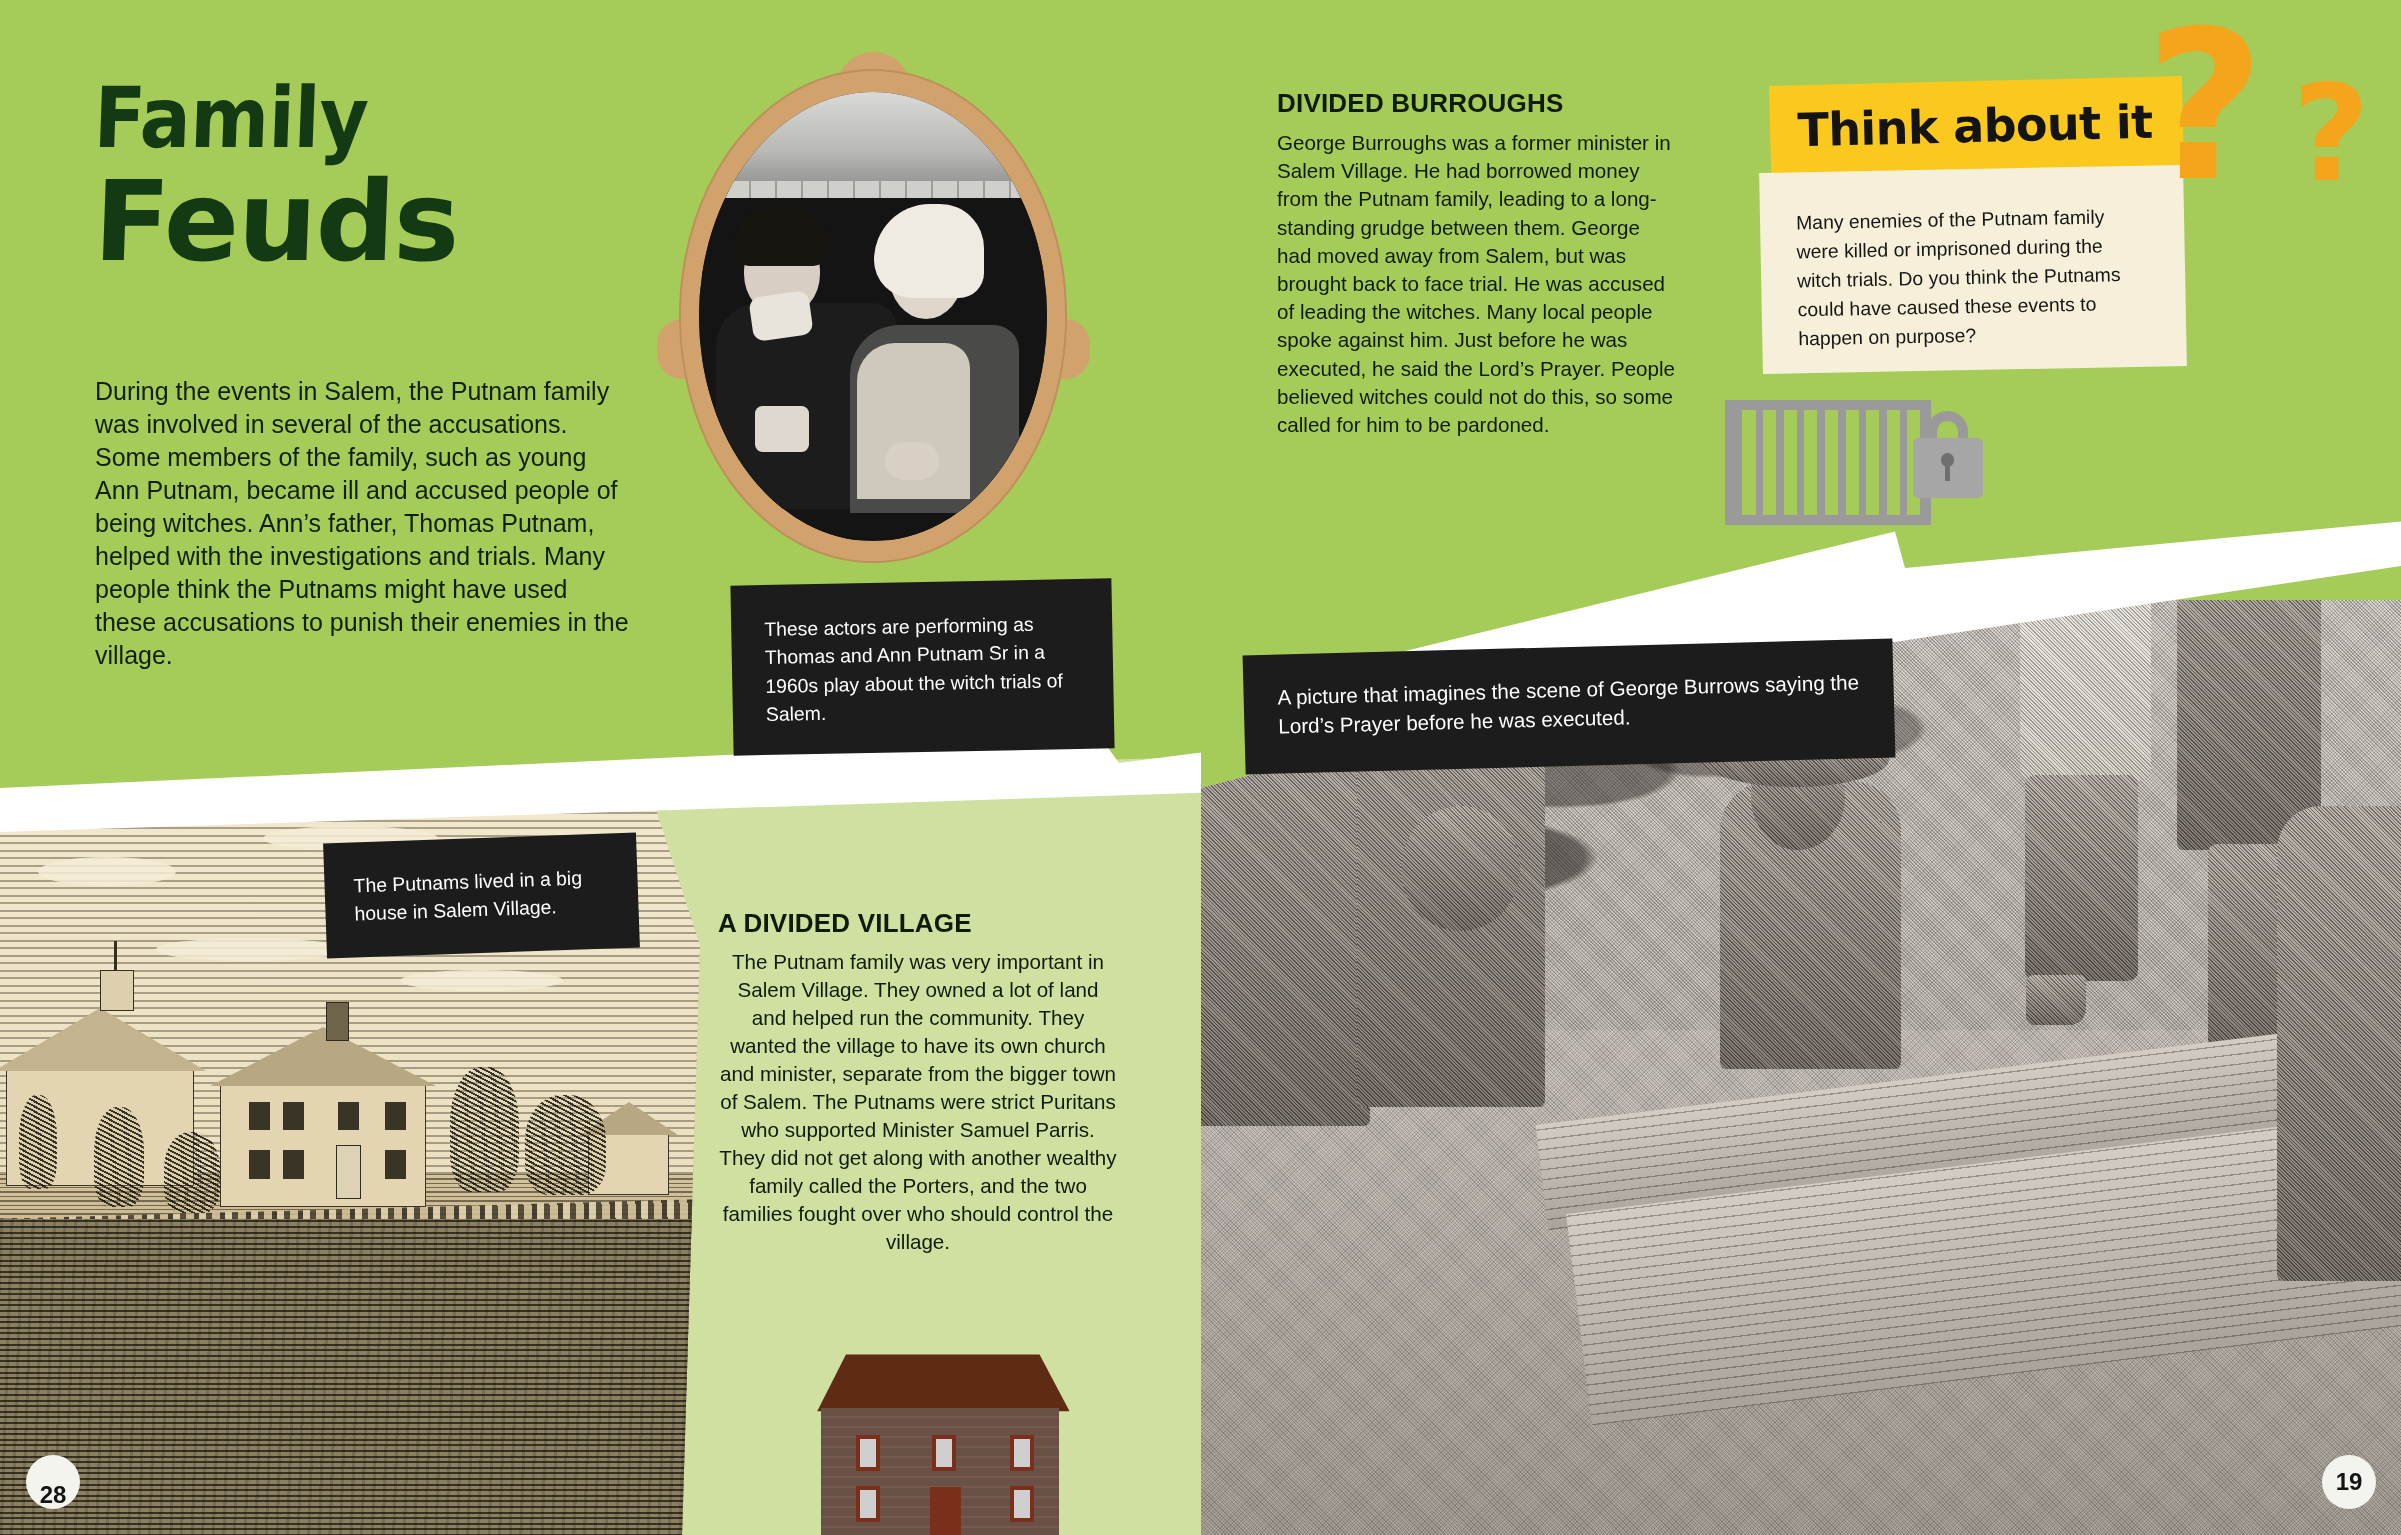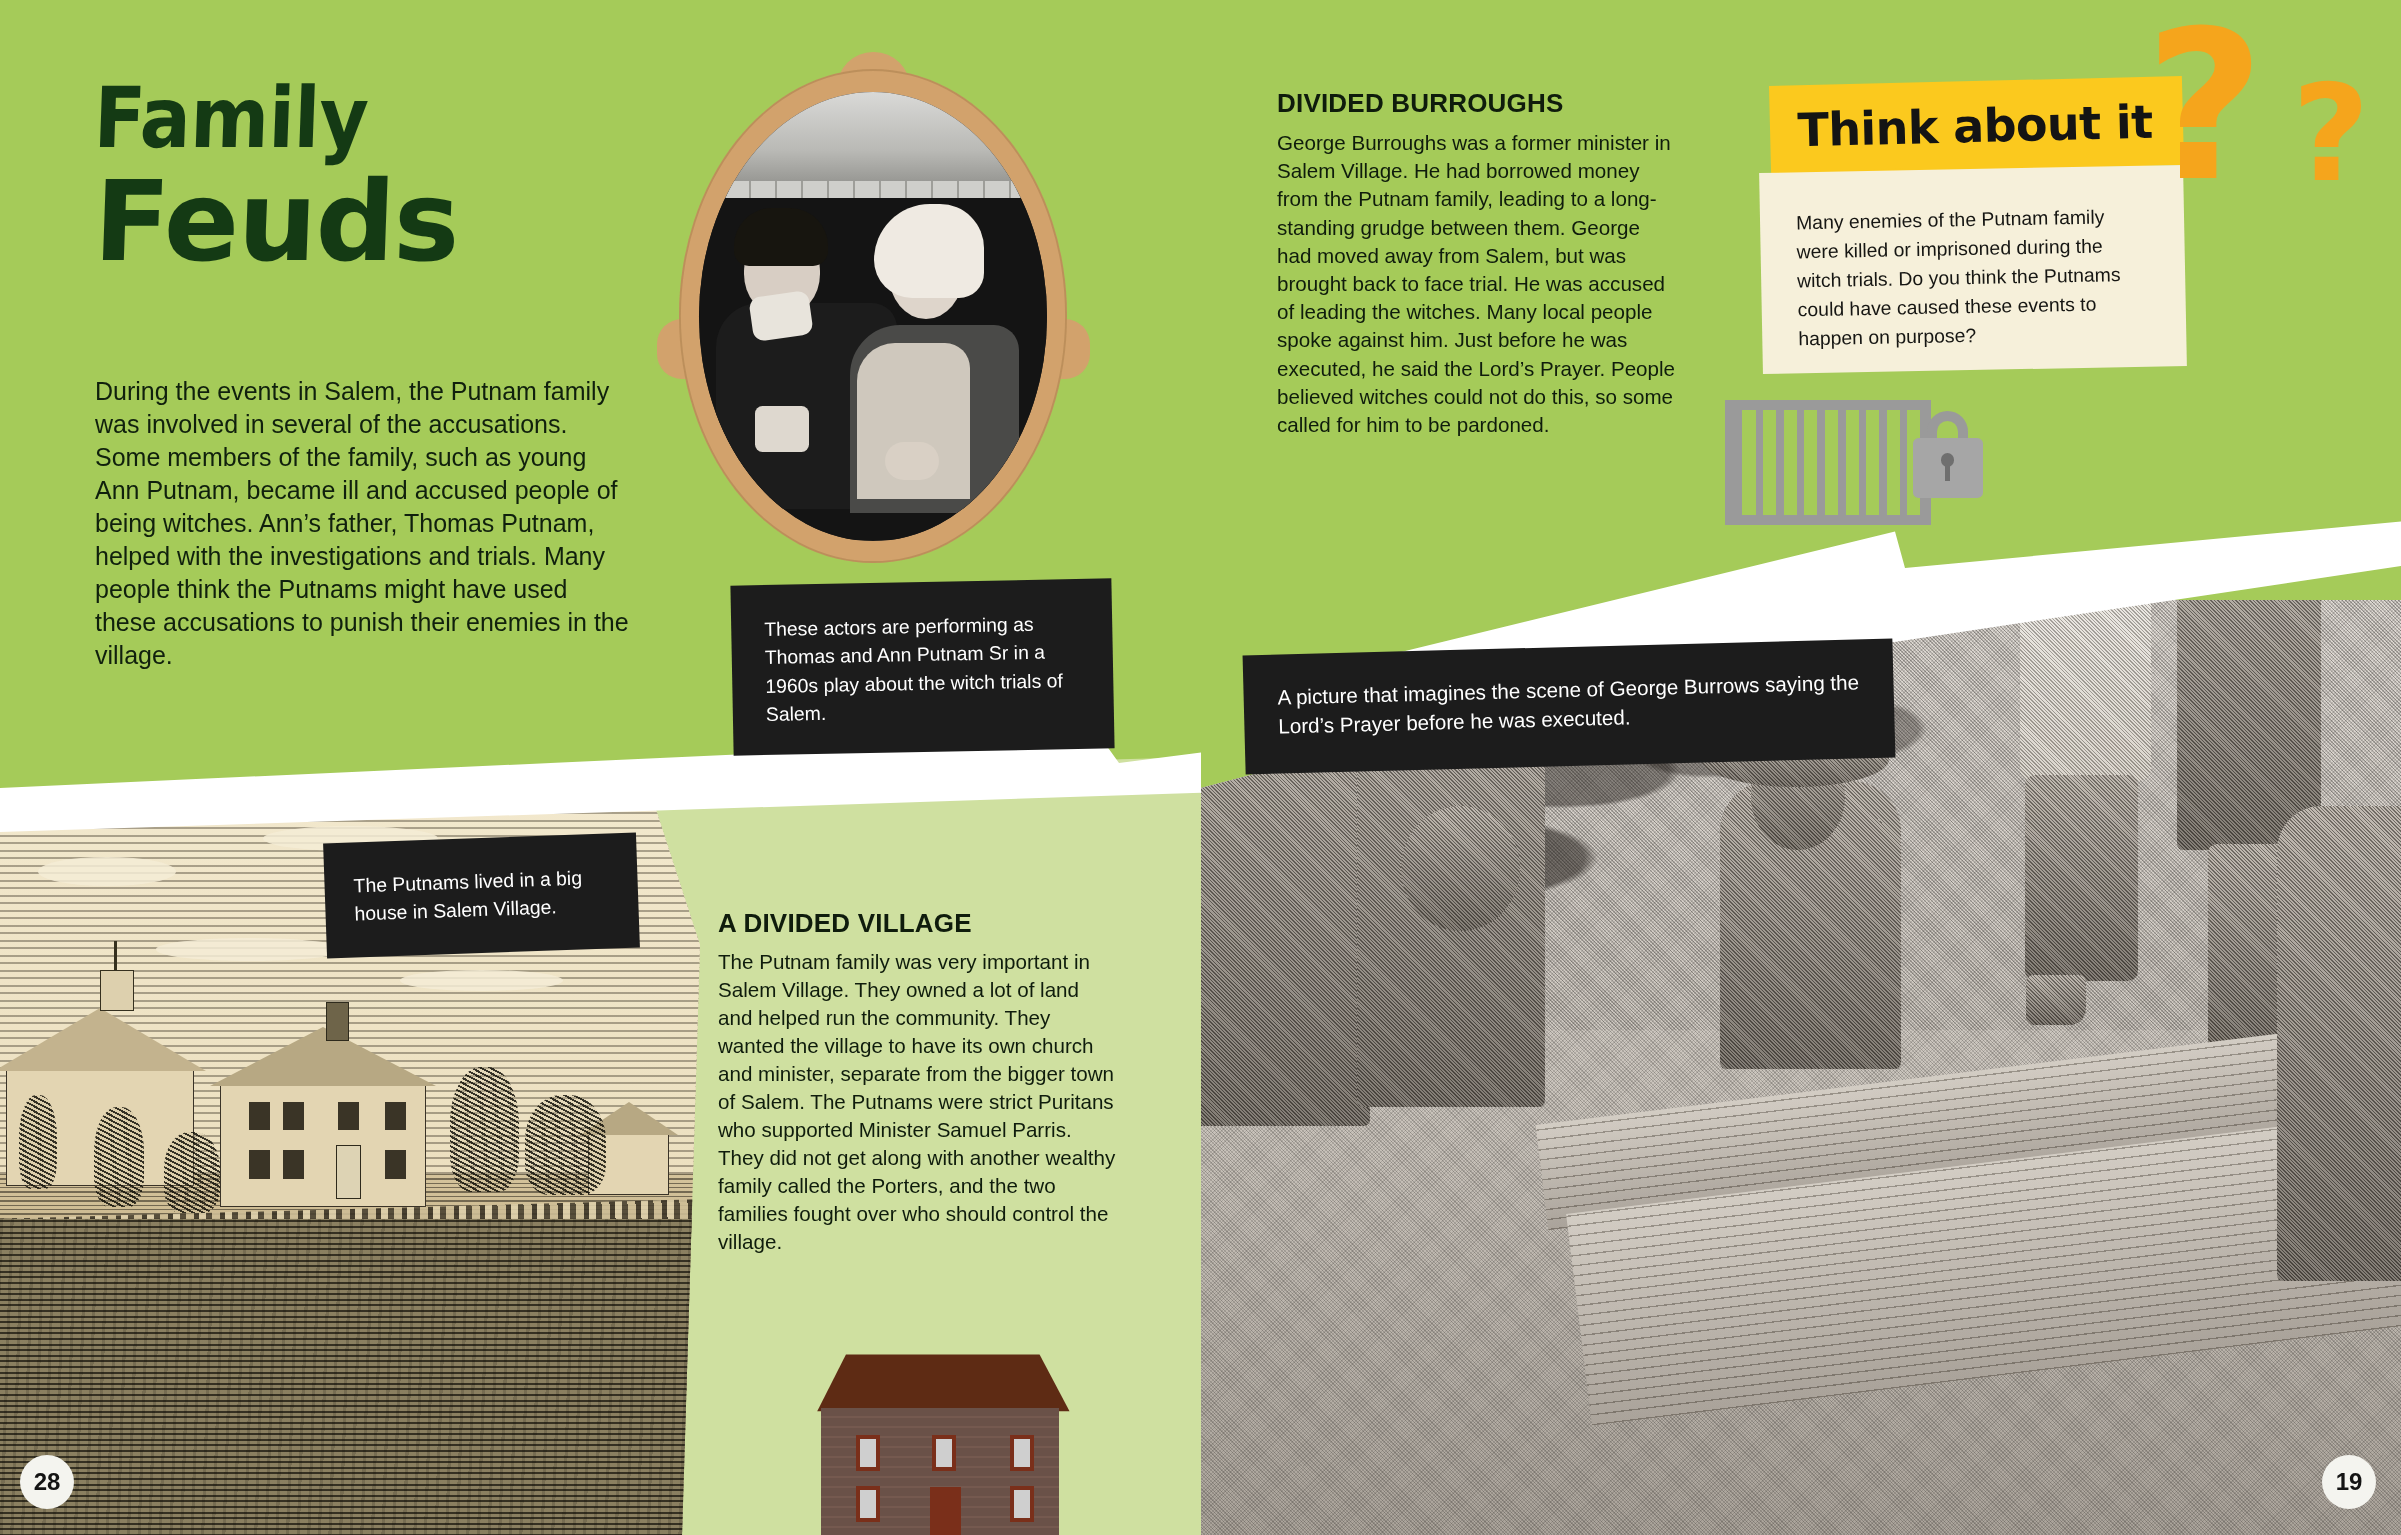--- a/index.html
+++ b/index.html
@@ -104,21 +104,21 @@
 
   .body-left {
     position:absolute; left:95px; top:375px; width:538px; z-index:6;
     font-size:25px; line-height:1.32; color:#10200d; font-weight:400;
   }
 
   .divided-block {
     position:absolute; left:718px; top:908px; width:400px; z-index:6; color:#0f1c0c;
   }
   .divided-h { font-size:26px; font-weight:700; letter-spacing:0.2px; margin-bottom:8.8px; }
-  .divided-p { font-size:20.6px; line-height:1.36; }
+  .divided-p { font-size:20.6px; line-height:1.36;text-align:center; }
 
   .house-ill { position:absolute; left:807px; top:1332px; width:269px; height:203px; z-index:6; }
   .hi-body { position:absolute; left:13.8px; top:76px; width:238px; height:127px;
      background:repeating-linear-gradient(180deg,#6a5148 0 8.1px,#75594f 8.1px 10px); }
   .hi-win { position:absolute; width:24px; height:36px; background:#cfcfcf; border:4.4px solid #7a2f1a; }
   .hi-door { position:absolute; width:31px; height:44px; background:#7a2f1a; }
 
   .pagenum { position:absolute; width:54px;height:54px;border-radius:50%;background:#f4f4ef;
      display:flex;align-items:center;justify-content:center;font-size:24px;font-weight:700;color:#141414;z-index:20;}
 
@@ -304,21 +304,21 @@
       </svg>
       <div class="hi-body"></div>
       <div class="hi-win" style="left:49px;top:103px;"></div>
       <div class="hi-win" style="left:125px;top:103px;"></div>
       <div class="hi-win" style="left:203px;top:103px;"></div>
       <div class="hi-win" style="left:49px;top:154px;"></div>
       <div class="hi-win" style="left:203px;top:154px;"></div>
       <div class="hi-door" style="left:123px;top:155px;height:48px;"></div>
     </div>
 
-    <div class="pagenum" style="left:20px;bottom:26px;">
+    <div class="pagenum" style="left:26px;bottom:26px;align-items:flex-end;">
       <span>28</span>
     </div>
   </div>
 
   <div class="page-right">
 
     <div class="scene">
       <div class="sc-tex"></div>
       <div class="sc-crowd"></div>
 

